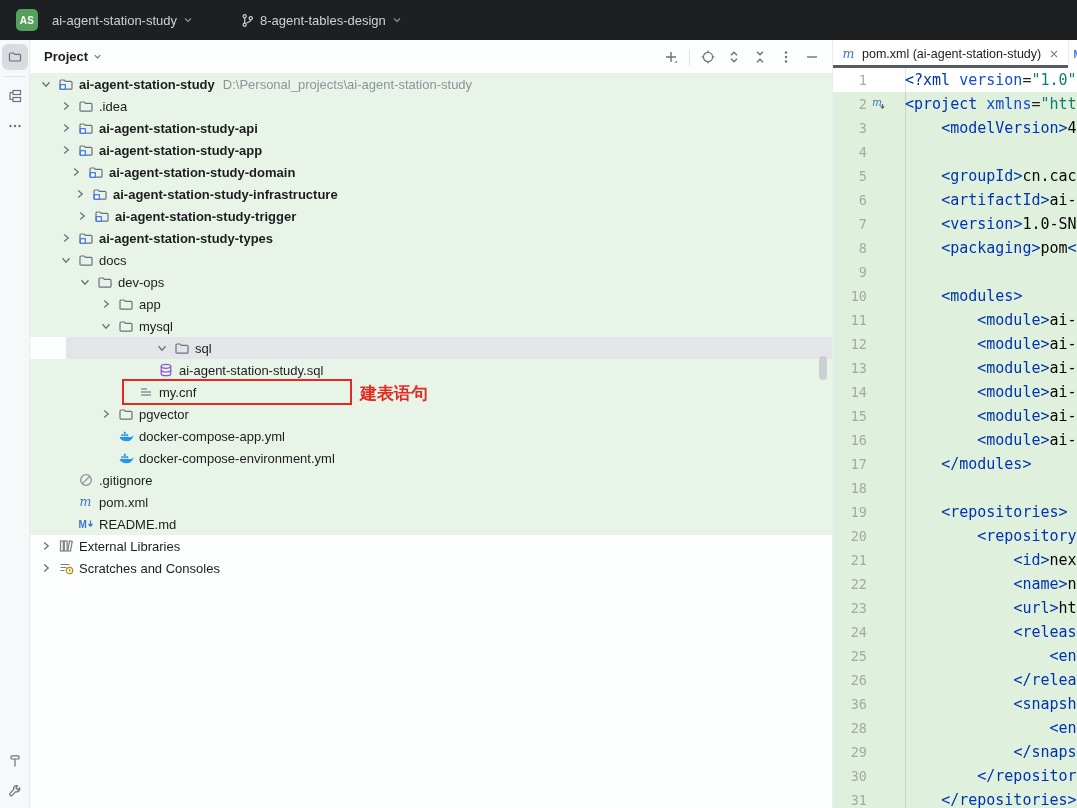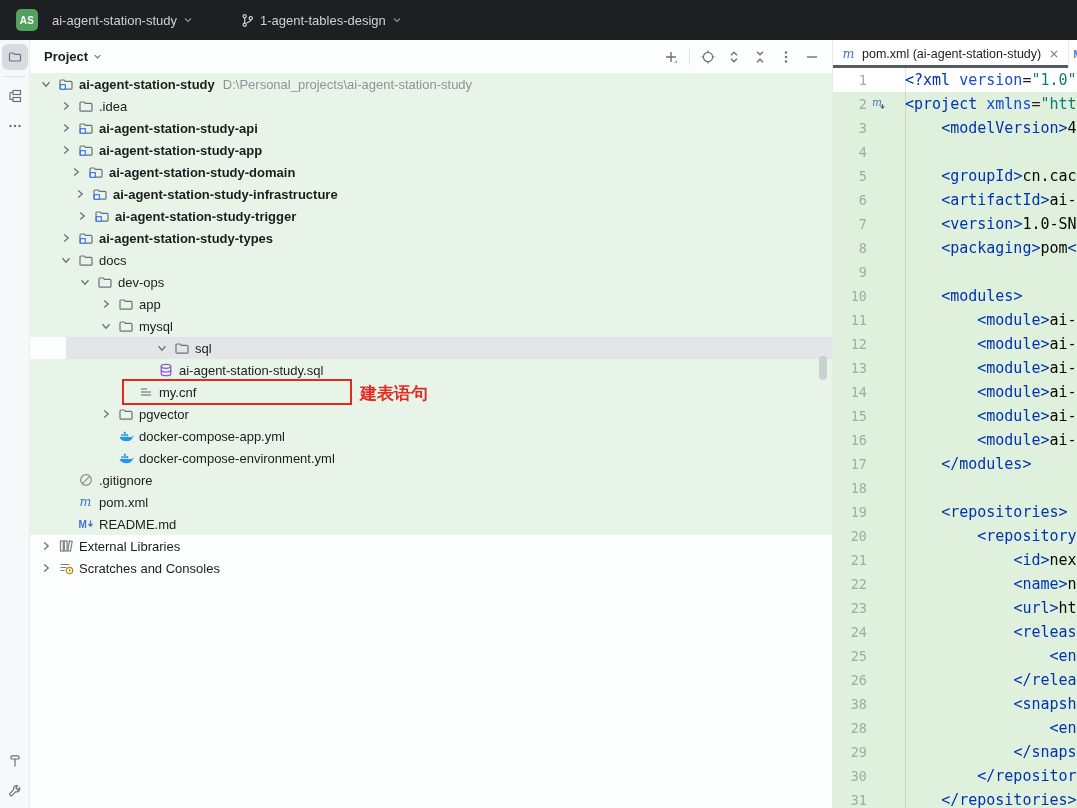--- a/index.html
+++ b/index.html
@@ -90,21 +90,21 @@
     </span>
     <span class="tb-item tb-branch">
       <span id="tb-branch-icon">
           <svg width="15" height="15" viewBox="0 0 16 16" stroke="#ced0d6" fill="none" stroke-width="1.3">
             <circle cx="5" cy="3.5" r="1.7"></circle>
             <circle cx="5" cy="12.5" r="1.7"></circle>
             <circle cx="11.5" cy="5.5" r="1.7"></circle>
             <path d="M5 5.2v5.6M11.5 7.2c0 2.6-3 2.3-4.6 3.6"></path>
           </svg>
         </span>
-      <span>1-agent-tables-design</span>
+      <span>8-agent-tables-design</span>
       <span class="dd" id="tb-chev2">
           <svg width="12" height="12" viewBox="0 0 16 16">
             <polyline points="4,6 8,10 12,6" fill="none" stroke="currentColor" stroke-width="1.6"></polyline>
           </svg>
         </span>
     </span>
   </div>
 
   <div class="main">
 
@@ -673,21 +673,21 @@
             <span class="ln">25</span>
             <span class="gic"></span>
             <span class="ctext"><span class="tx">                </span><span class="tg">&lt;en</span></span>
           </div>
           <div class="cline changed">
             <span class="ln">26</span>
             <span class="gic"></span>
             <span class="ctext"><span class="tx">            </span><span class="tg">&lt;/relea</span></span>
           </div>
           <div class="cline changed">
-            <span class="ln">38</span>
+            <span class="ln">36</span>
             <span class="gic"></span>
             <span class="ctext"><span class="tx">            </span><span class="tg">&lt;snapsh</span></span>
           </div>
           <div class="cline changed">
             <span class="ln">28</span>
             <span class="gic"></span>
             <span class="ctext"><span class="tx">                </span><span class="tg">&lt;en</span></span>
           </div>
           <div class="cline changed">
             <span class="ln">29</span>

